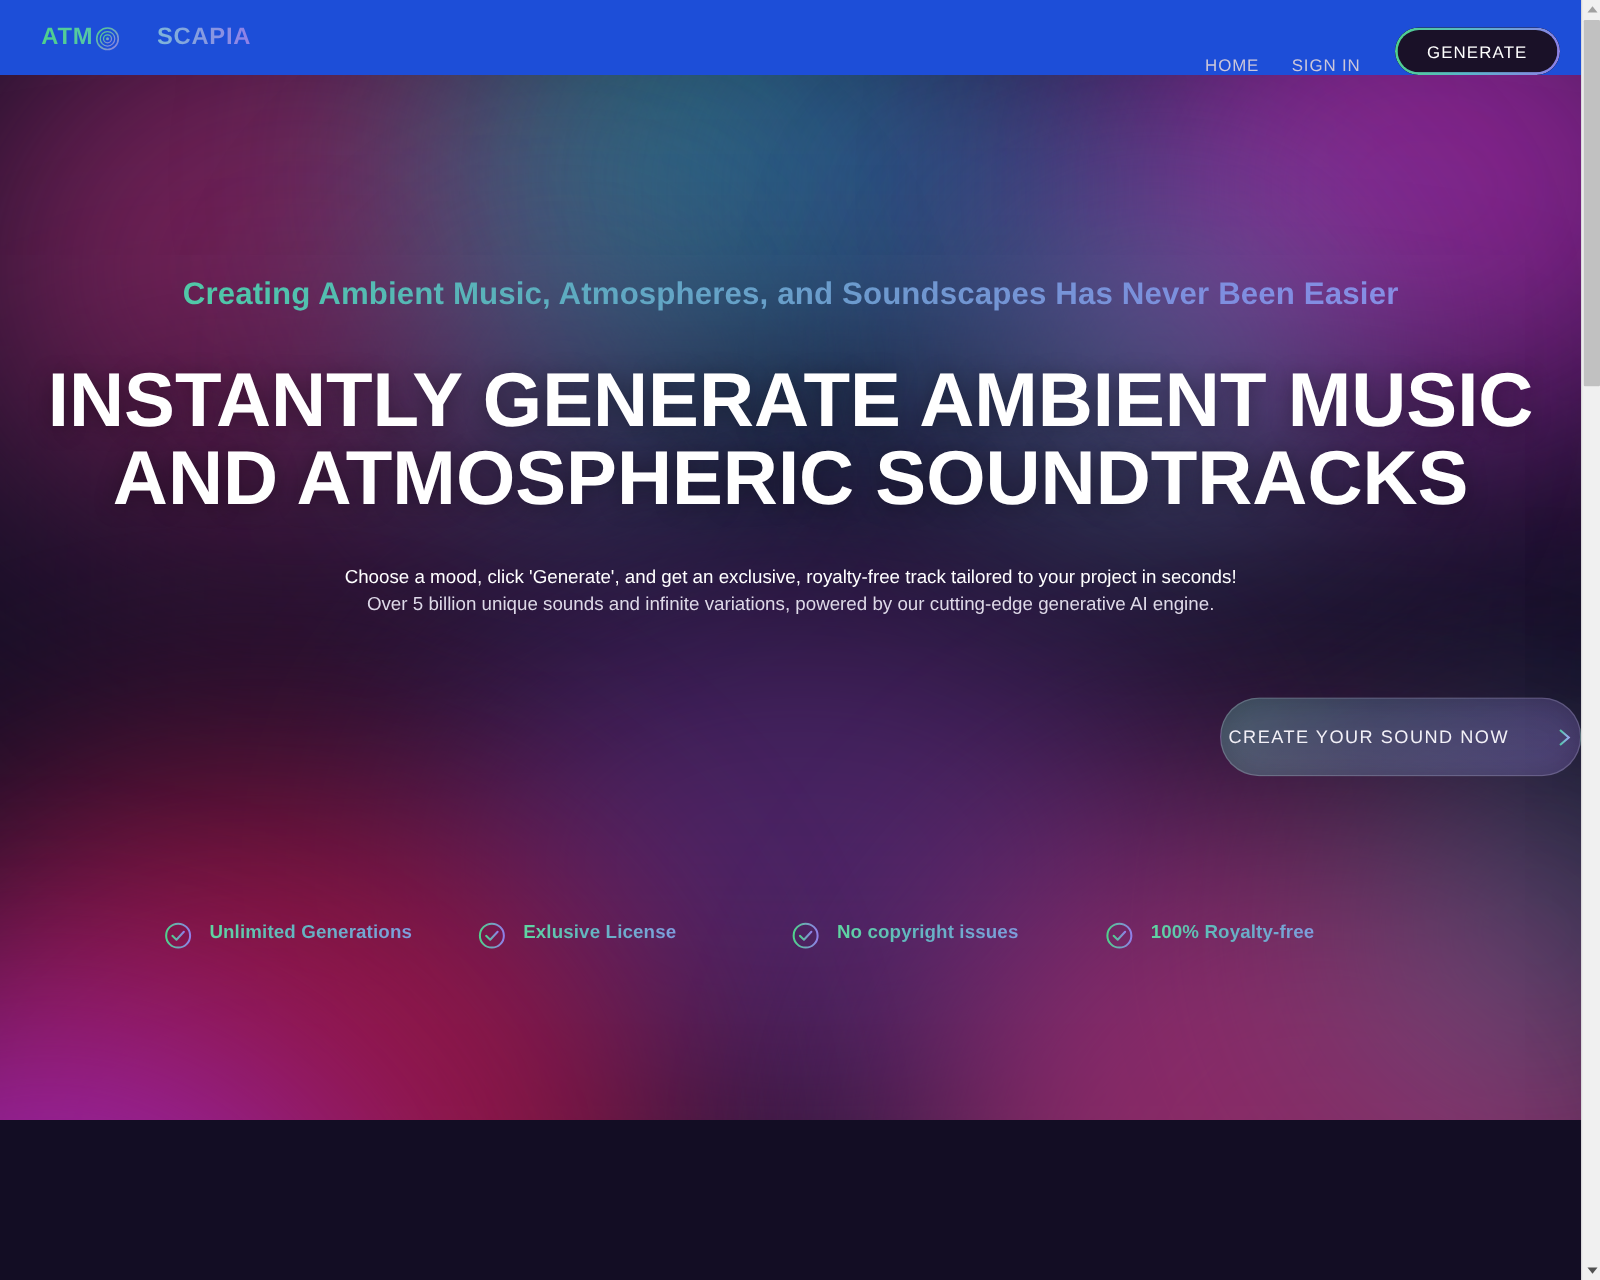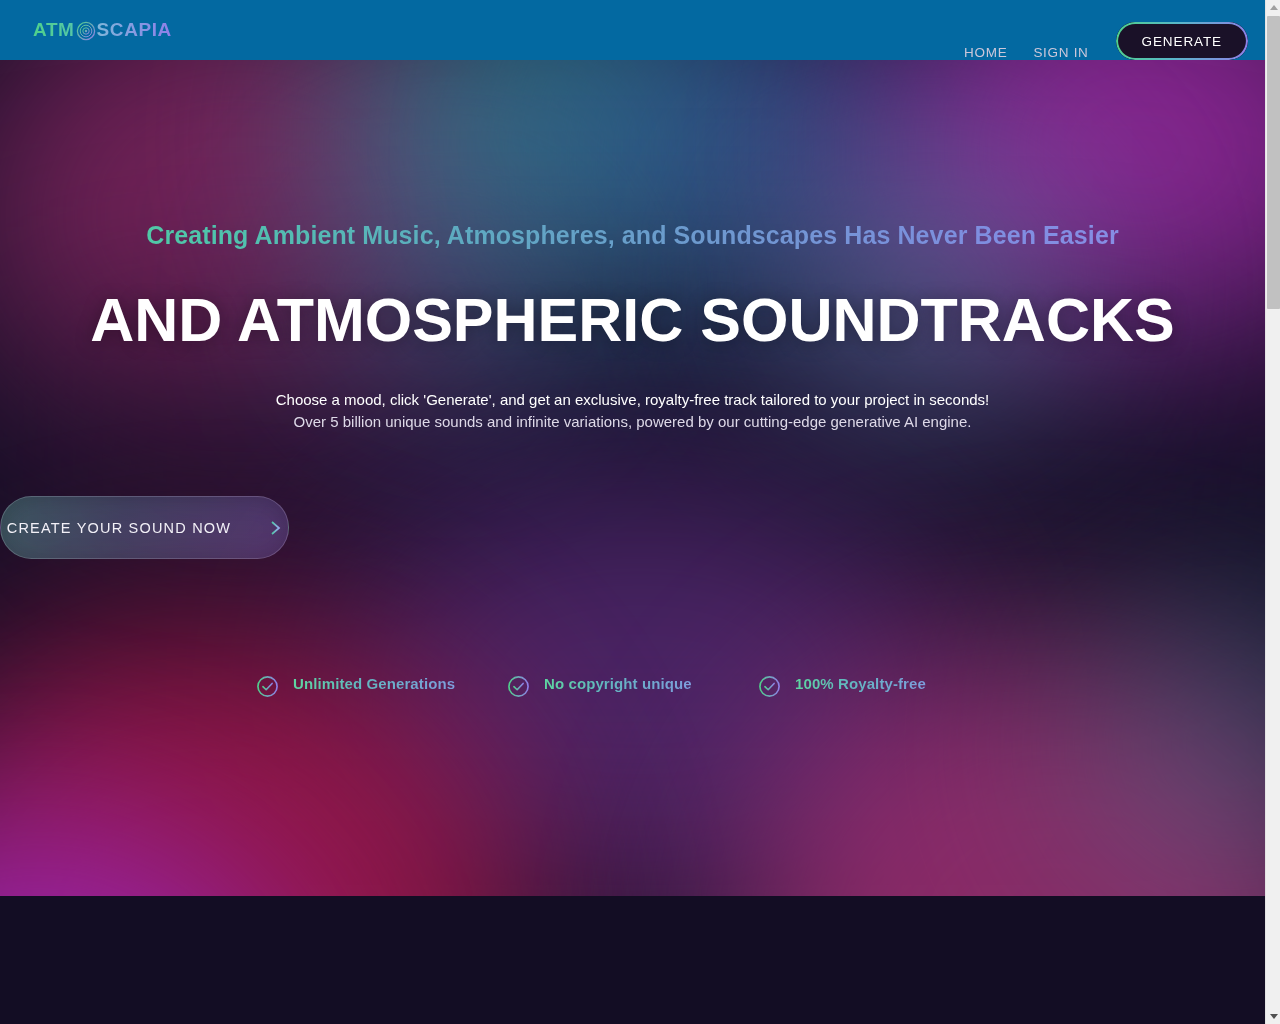--- a/index.html
+++ b/index.html
@@ -29,21 +29,21 @@
     overflow: hidden;
     background: #130d24;
   }
 
   
   .header {
     position: absolute;
     left: 0; top: 0;
     width: 1265px;
     height: 60px;
-    background: #0369a1;
+    background: #1d4ed8;
     z-index: 40;
     display: flex;
     align-items: center;
   }
 
   .logo {
     position: absolute;
     left: 33px;
     top: 19px;
     display: flex;
@@ -57,20 +57,21 @@
     background: linear-gradient(90deg, #4fd18b 0%, #56c6a8 100%);
     -webkit-background-clip: text;
     background-clip: text;
     color: transparent;
   }
   .logo-b {
     background: linear-gradient(90deg, #7fb6d9 0%, #8f7fe8 100%);
     -webkit-background-clip: text;
     background-clip: text;
     color: transparent;
+    margin-left: 29px;
   }
   .logo-mark {
     width: 20px; height: 20px;
     margin: 0 1px;
     display: inline-block;
     position: relative;
     top: 1px;
   }
 
   .nav {
@@ -195,21 +196,21 @@
   .sub2 {
     margin-top: 2px;
     color: #ded9e8;
     font-size: 15px;
     line-height: 20px;
   }
 
   .cta-wrap {
     margin-top: 64px;
     display: flex;
-    justify-content: flex-start;
+    justify-content: flex-end;
   }
   .cta {
     position: relative;
     width: 289px;
     height: 63px;
     border-radius: 32px;
     display: flex;
     align-items: center;
     justify-content: center;
     gap: 17px;
@@ -335,20 +336,21 @@
       <div class="blob b-crimson-bl"></div>
       <div class="blob b-purple-bl"></div>
       <div class="blob b-pink-br"></div>
       <div class="blob b-teal-br"></div>
 
       <div class="hero-content">
 
         <div class="tagline">Creating Ambient Music, Atmospheres, and Soundscapes Has Never Been Easier</div>
 
         <h1 class="headline">
+          <div>INSTANTLY GENERATE AMBIENT MUSIC</div>
           <div>AND ATMOSPHERIC SOUNDTRACKS</div>
         </h1>
 
         <div class="sub1">Choose a mood, click 'Generate', and get an exclusive, royalty-free track tailored to your project in seconds!</div>
         <div class="sub2">Over 5 billion unique sounds and infinite variations, powered by our cutting-edge generative AI engine.</div>
 
         <div class="cta-wrap">
           <div class="cta">
             <span class="cta-label">CREATE YOUR SOUND NOW</span>
             <span class="cta-arrow">
@@ -377,35 +379,50 @@
                     <stop offset="100%" stop-color="#8f7fe8"></stop>
                   </linearGradient>
                 </defs>
                 <circle cx="12" cy="12" r="10" fill="none" stroke="url(#lgchk1)" stroke-width="1.7"></circle>
                 <polyline points="7.2,12.2 10.6,15.4 16.8,8.8" fill="none" stroke="url(#lgchk1)" stroke-width="1.7" stroke-linecap="round" stroke-linejoin="round"></polyline>
               </svg>
             </span>
             <span class="feature-label">Unlimited Generations</span>
           </div>
 
+          <div class="feature">
+            <span class="feature-icon">
+              <svg viewBox="0 0 24 24" width="23" height="23">
+                <defs>
+                  <linearGradient id="lgchk2" x1="0" y1="0" x2="1" y2="0">
+                    <stop offset="0%" stop-color="#4fd18b"></stop>
+                    <stop offset="100%" stop-color="#8f7fe8"></stop>
+                  </linearGradient>
+                </defs>
+                <circle cx="12" cy="12" r="10" fill="none" stroke="url(#lgchk2)" stroke-width="1.7"></circle>
+                <polyline points="7.2,12.2 10.6,15.4 16.8,8.8" fill="none" stroke="url(#lgchk2)" stroke-width="1.7" stroke-linecap="round" stroke-linejoin="round"></polyline>
+              </svg>
+            </span>
+            <span class="feature-label">Exlusive License</span>
+          </div>
 
           <div class="feature">
             <span class="feature-icon">
               <svg viewBox="0 0 24 24" width="23" height="23">
                 <defs>
                   <linearGradient id="lgchk3" x1="0" y1="0" x2="1" y2="0">
                     <stop offset="0%" stop-color="#4fd18b"></stop>
                     <stop offset="100%" stop-color="#8f7fe8"></stop>
                   </linearGradient>
                 </defs>
                 <circle cx="12" cy="12" r="10" fill="none" stroke="url(#lgchk3)" stroke-width="1.7"></circle>
                 <polyline points="7.2,12.2 10.6,15.4 16.8,8.8" fill="none" stroke="url(#lgchk3)" stroke-width="1.7" stroke-linecap="round" stroke-linejoin="round"></polyline>
               </svg>
             </span>
-            <span class="feature-label">No copyright unique</span>
+            <span class="feature-label">No copyright issues</span>
           </div>
 
           <div class="feature">
             <span class="feature-icon">
               <svg viewBox="0 0 24 24" width="23" height="23">
                 <defs>
                   <linearGradient id="lgchk4" x1="0" y1="0" x2="1" y2="0">
                     <stop offset="0%" stop-color="#4fd18b"></stop>
                     <stop offset="100%" stop-color="#8f7fe8"></stop>
                   </linearGradient>

